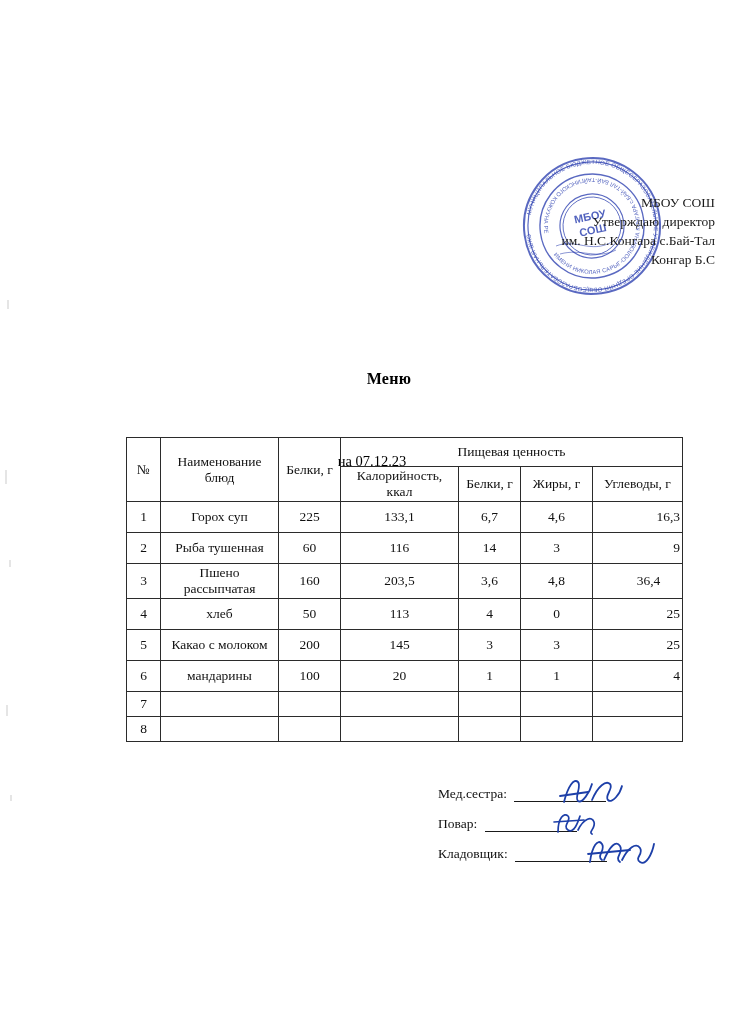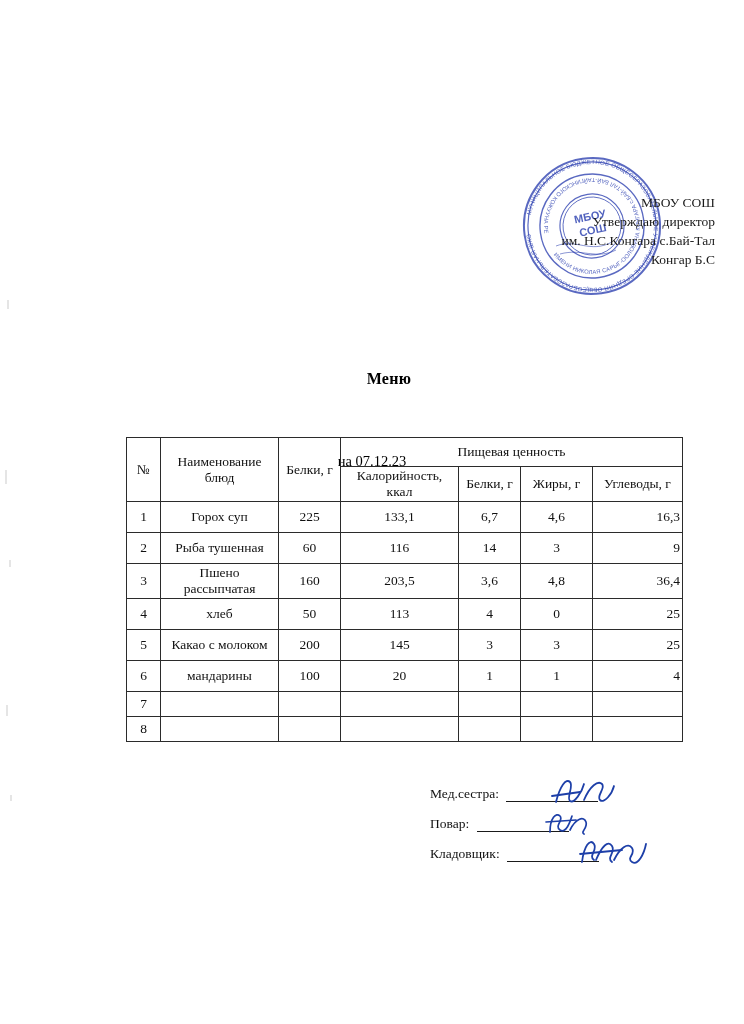--- a/index.html
+++ b/index.html
@@ -104,35 +104,36 @@
   .col-cal    { width: 118px; }
   .col-prot   { width: 62px; }
   .col-fat    { width: 72px; }
   .col-carb   { width: 90px; }
 
   .hdr-row td { height: 26px; }
   .hdr2-row td { height: 30px; }
   .body-row td { height: 28px; }
   .empty-row td { height: 22px; }
   .carb-cell { text-align: right; }
-  .carb-left { text-align: right; padding-left: 24px; }
+  .carb-left { text-align: center; padding-left: 24px; }
 
   
   .signatures {
     position: absolute;
     left: 430px;
     top: 786px;
     width: 270px;
     font-size: 13.5px;
     color: #111;
   }
   .sig-row {
     position: relative;
     height: 30px;
     white-space: nowrap;
+    margin-left: 8px;
   }
   .sig-label { display: inline-block; }
   .sig-line {
     display: inline-block;
     border-bottom: 1px solid #1a1a1a;
     width: 92px;
     margin-left: 4px;
     vertical-align: bottom;
     height: 15px;
   }

